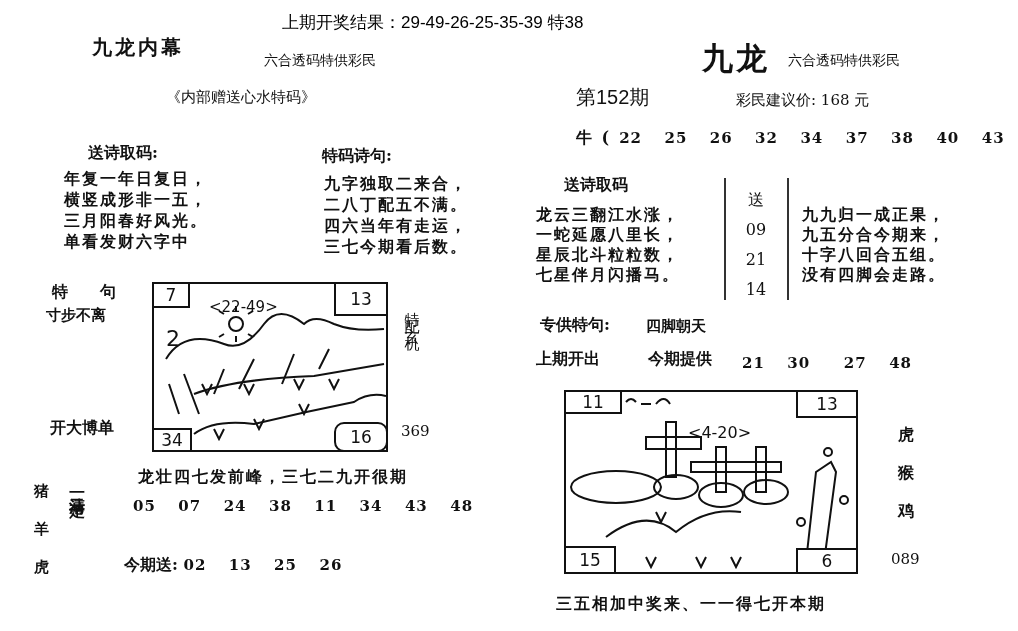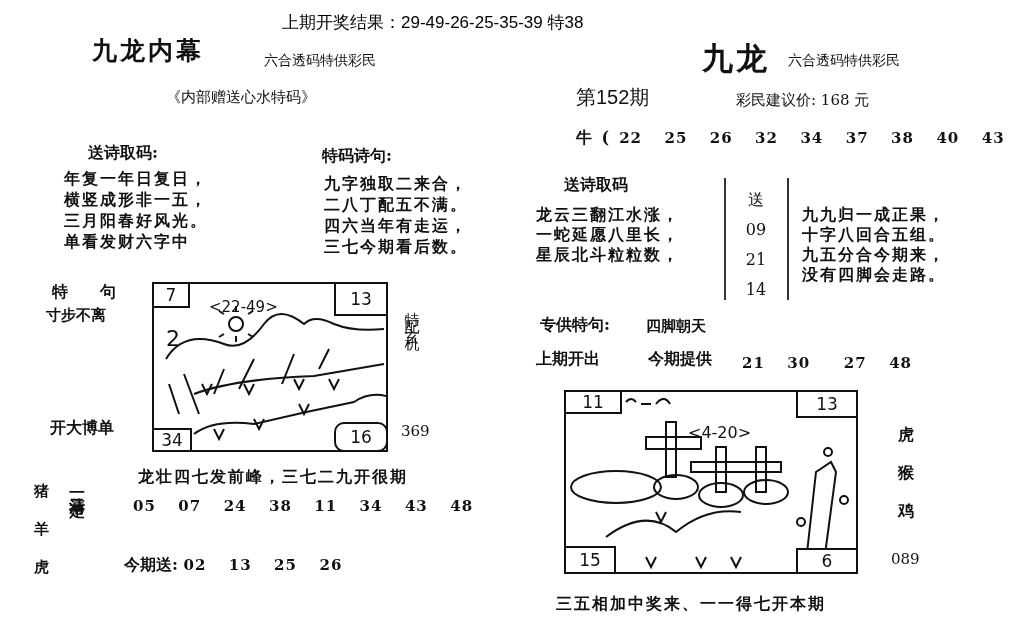--- a/index.html
+++ b/index.html
@@ -1,20 +1,20 @@
 <!DOCTYPE html>
 <html><head>
 <meta charset="utf-8">
 <style>
   html, body { margin:0; padding:0; background:#fff; }
   body { width:1018px; height:631px; position:relative; overflow:hidden;
          font-family:"DejaVu Serif","Liberation Serif",serif; color:#111; }
   .abs { position:absolute; white-space:nowrap; }
   .red { color:#000000; font-family:"Liberation Sans","DejaVu Sans",sans-serif; font-size:17px; }
-  .title-big { font-size:25px; font-weight:bold; letter-spacing:3px; }
+  .title-big { font-size:20px; font-weight:bold; letter-spacing:3px; }
   .sub { font-size:14px; }
   .f15 { font-size:15px; }
   .f16 { font-size:16px; font-weight:bold; }
   .poem { font-size:16px; font-weight:bold; line-height:21px; letter-spacing:2px; }
   .nums { font-size:15px; font-weight:bold; word-spacing:5px; letter-spacing:1px; }
   .vert { writing-mode:vertical-rl; letter-spacing:8px; }
   .box { position:absolute; border:2px solid #111; background:#fff; }
   .corner { position:absolute; border:2px solid #111; font-family:"DejaVu Sans",sans-serif;
             font-size:17px; display:flex; align-items:center; justify-content:center; background:#fff; }
   .vline { position:absolute; border-left:2px solid #333; }
@@ -101,33 +101,34 @@
   <span>牛</span>
   <span style="margin:0 10px 0 4px;">(</span><span class="nums" style="white-space:pre;">22  25  26  32  34  37  38  40  43</span>
   
 </div>
 
 <div class="abs f16" style="left:564px; top:175px;">送诗取码</div>
 <div class="abs poem" style="left:536px; top:205px; line-height:20px;">
   <div>龙云三翻江水涨，</div>
   <div>一蛇延愿八里长，</div>
   <div>星辰北斗粒粒数，</div>
+  <div>七星伴月闪播马。</div>
 </div>
 <div class="vline" style="left:724px; top:178px; height:122px;"></div>
 <div class="vline" style="left:787px; top:178px; height:122px;"></div>
 <div class="abs centerlist" style="left:726px; top:190px; width:60px;">
   <div>送</div>
   <div>09</div>
   <div>21</div>
   <div>14</div>
 </div>
 <div class="abs poem" style="left:802px; top:205px; line-height:20px;">
   <div>九九归一成正果，</div>
+  <div>九五分合今期来，</div>
   <div>十字八回合五组。</div>
-  <div>九五分合今期来，</div>
   <div>没有四脚会走路。</div>
 </div>
 
 <div class="abs f16" style="left:540px; top:315px;">专供特句:</div>
 <div class="abs f15" style="left:646px; top:317px; font-weight:bold;">四脚朝天</div>
 <div class="abs f16" style="left:536px; top:349px;">上期开出</div>
 <div class="abs f16" style="left:648px; top:349px;">今期提供</div>
 <div class="abs nums" style="left:742px; top:354px; white-space:pre; height:14px; overflow:hidden;">21  30   27  48</div>
 
 <div class="box" style="left:564px; top:390px; width:290px; height:180px;">

